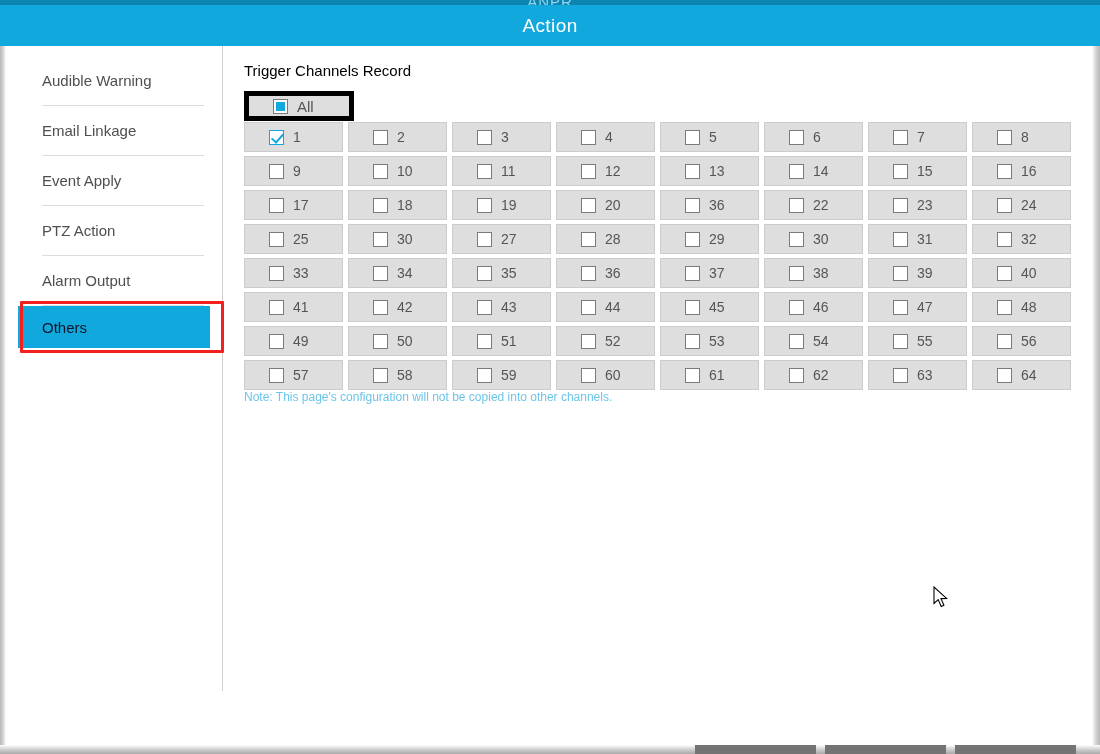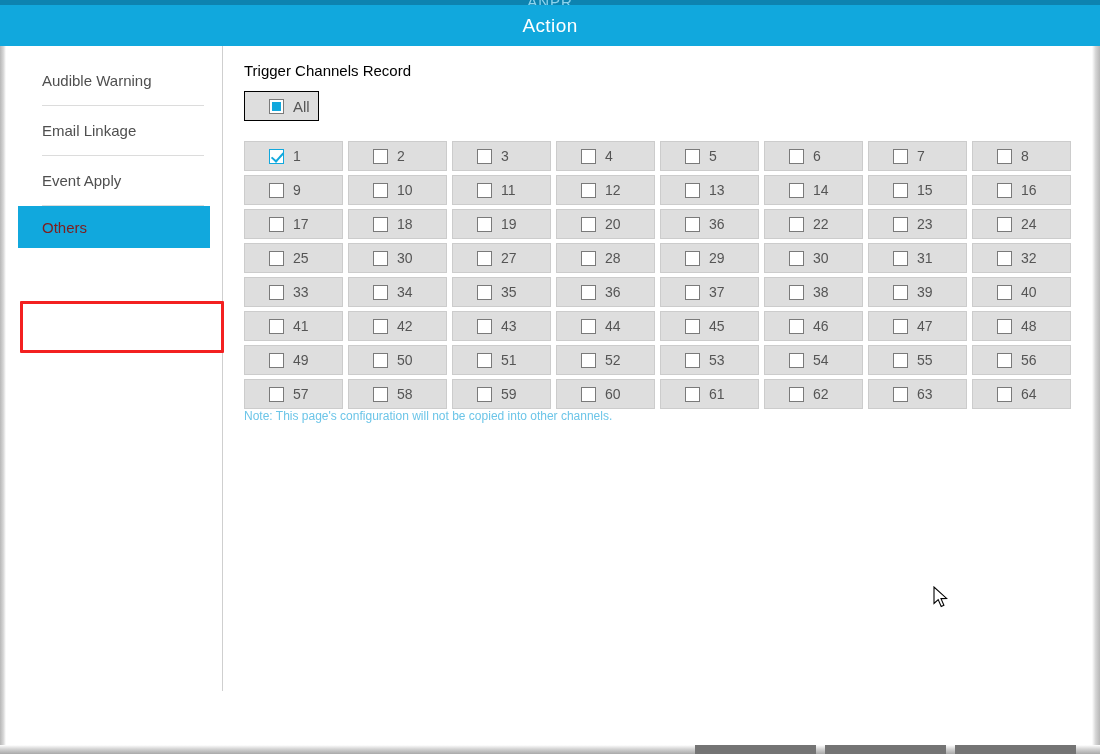--- a/index.html
+++ b/index.html
@@ -106,21 +106,21 @@
     display: flex;
     align-items: center;
     font-size: 15px;
     color: #4f4f4f;
     border-bottom: 1px solid #dcdcdc;
     cursor: default;
   }
   .side-item:last-child { border-bottom: 1px solid #dcdcdc; }
   .side-item.active {
     background: #11a8dd;
-    color: #7f1d1d;
+    color: #0f172a;
     margin: 0 12px 0 12px;
     padding-left: 24px;
     border-bottom: none;
     height: 42px;
   }
   
   .red-annotation {
     position: absolute;
     left: 14px;
     top: 255px;
@@ -140,29 +140,29 @@
     padding: 16px 0 0 20px;
   }
   #section-title {
     font-size: 15px;
     color: #000000;
     margin-bottom: 12px;
   }
 
   
   .all-cell {
-    width: 75px;
+    width: 110px;
     height: 30px;
     background: #dededе;
     background: #dedede;
-    border: 1px solid #000000;
+    border: 5px solid #000000;
     display: flex;
     align-items: center;
     padding-left: 24px;
-    margin-bottom: 20px;
+    margin-bottom: 1px;
     cursor: default;
   }
 
   
   #channel-grid {
     display: grid;
     grid-template-columns: repeat(8, 99px);
     grid-auto-rows: 30px;
     column-gap: 5px;
     row-gap: 4px;
@@ -275,20 +275,26 @@
     <div id="sidebar">
       <div class="side-item">
         <span>Audible Warning</span>
       </div>
       <div class="side-item">
         <span>Email Linkage</span>
       </div>
       <div class="side-item">
         <span>Event Apply</span>
       </div>
+      <div class="side-item">
+        <span>PTZ Action</span>
+      </div>
+      <div class="side-item">
+        <span>Alarm Output</span>
+      </div>
       <div class="side-item active">
         <span>Others</span>
       </div>
       <div class="red-annotation"></div>
     </div>
 
     <div id="main-panel">
 
       <div id="section-title">Trigger Channels Record</div>
 

